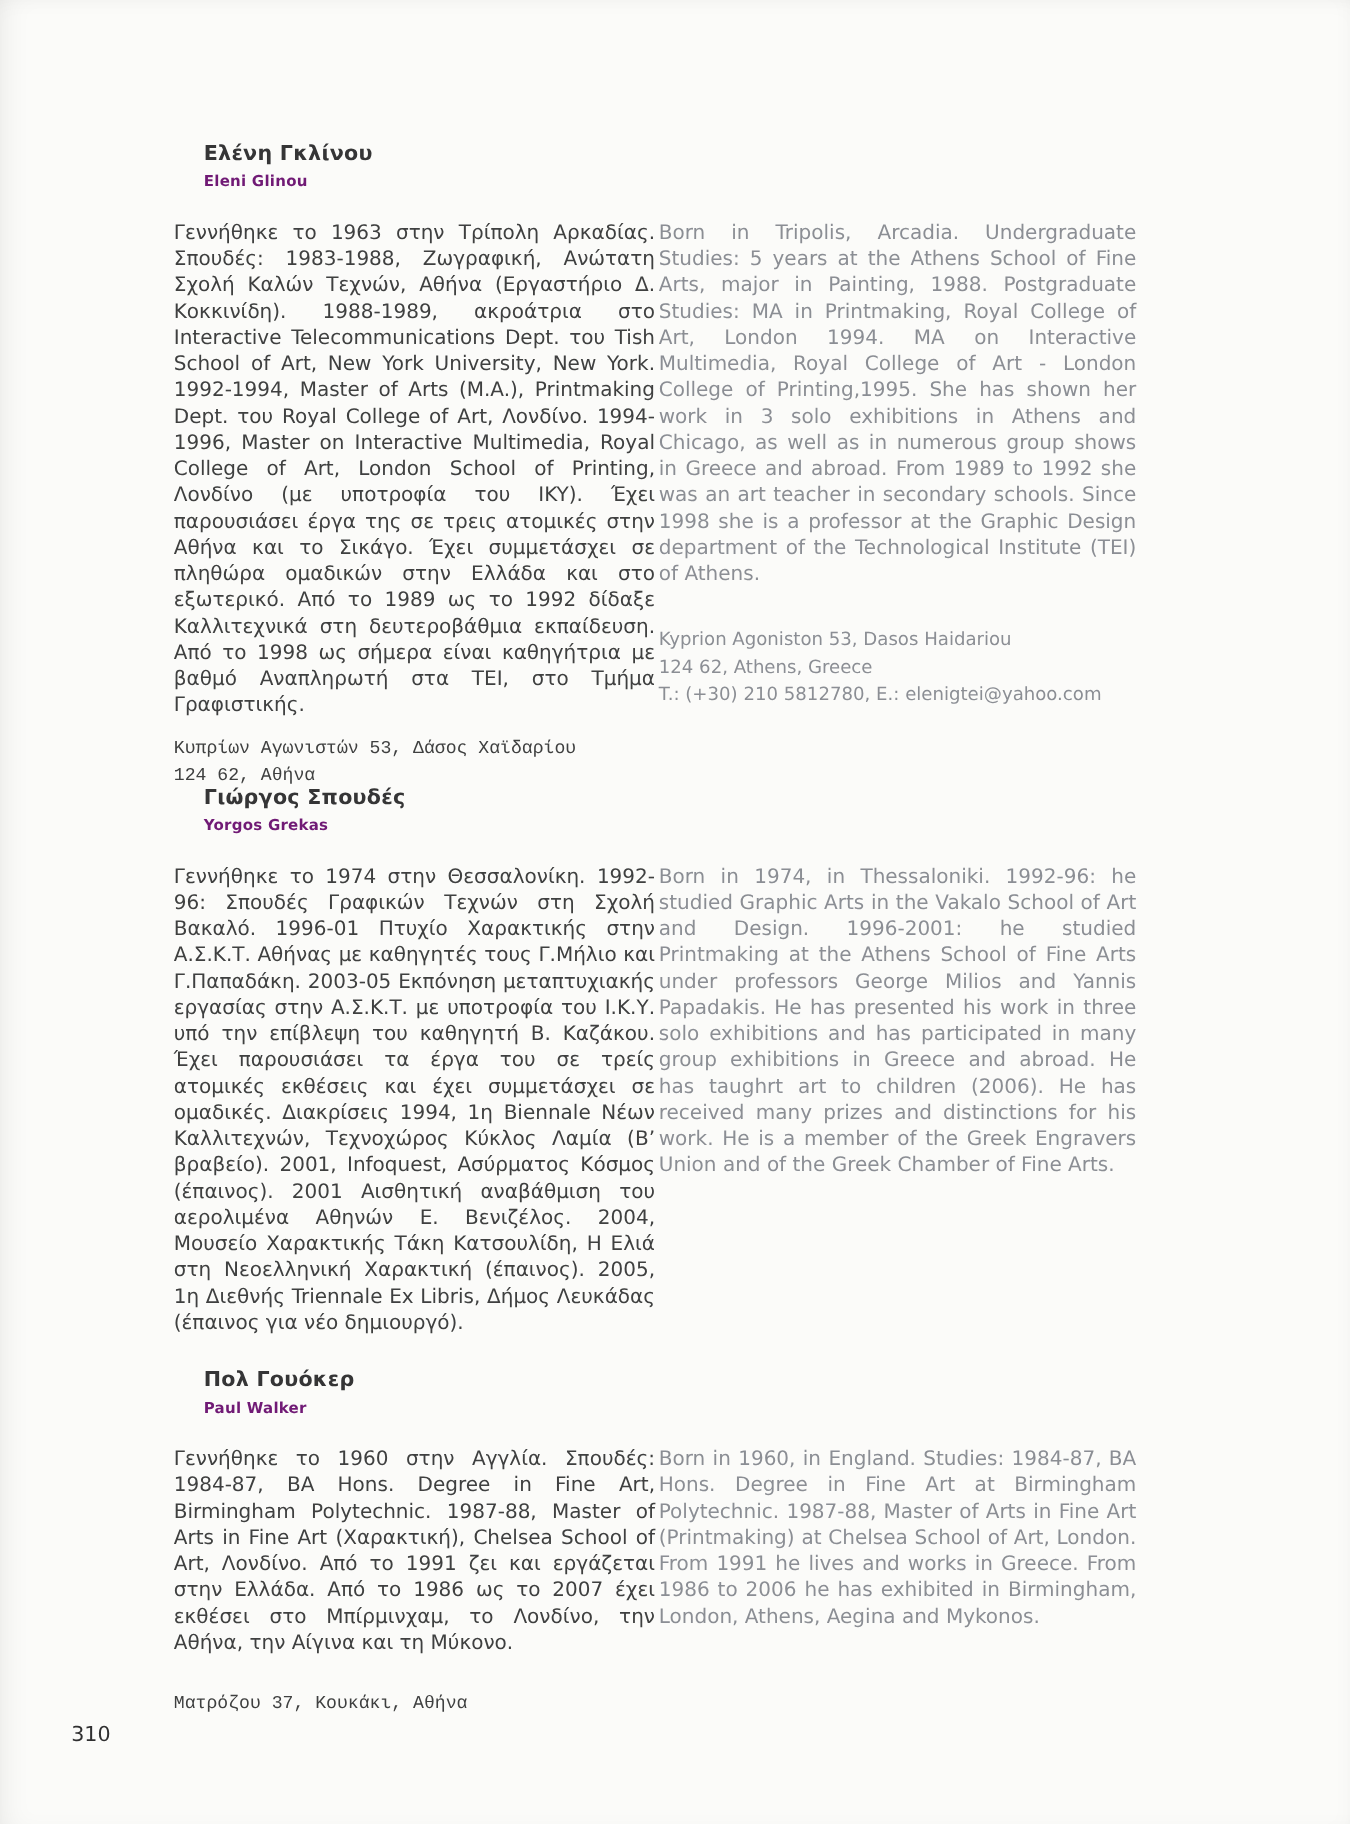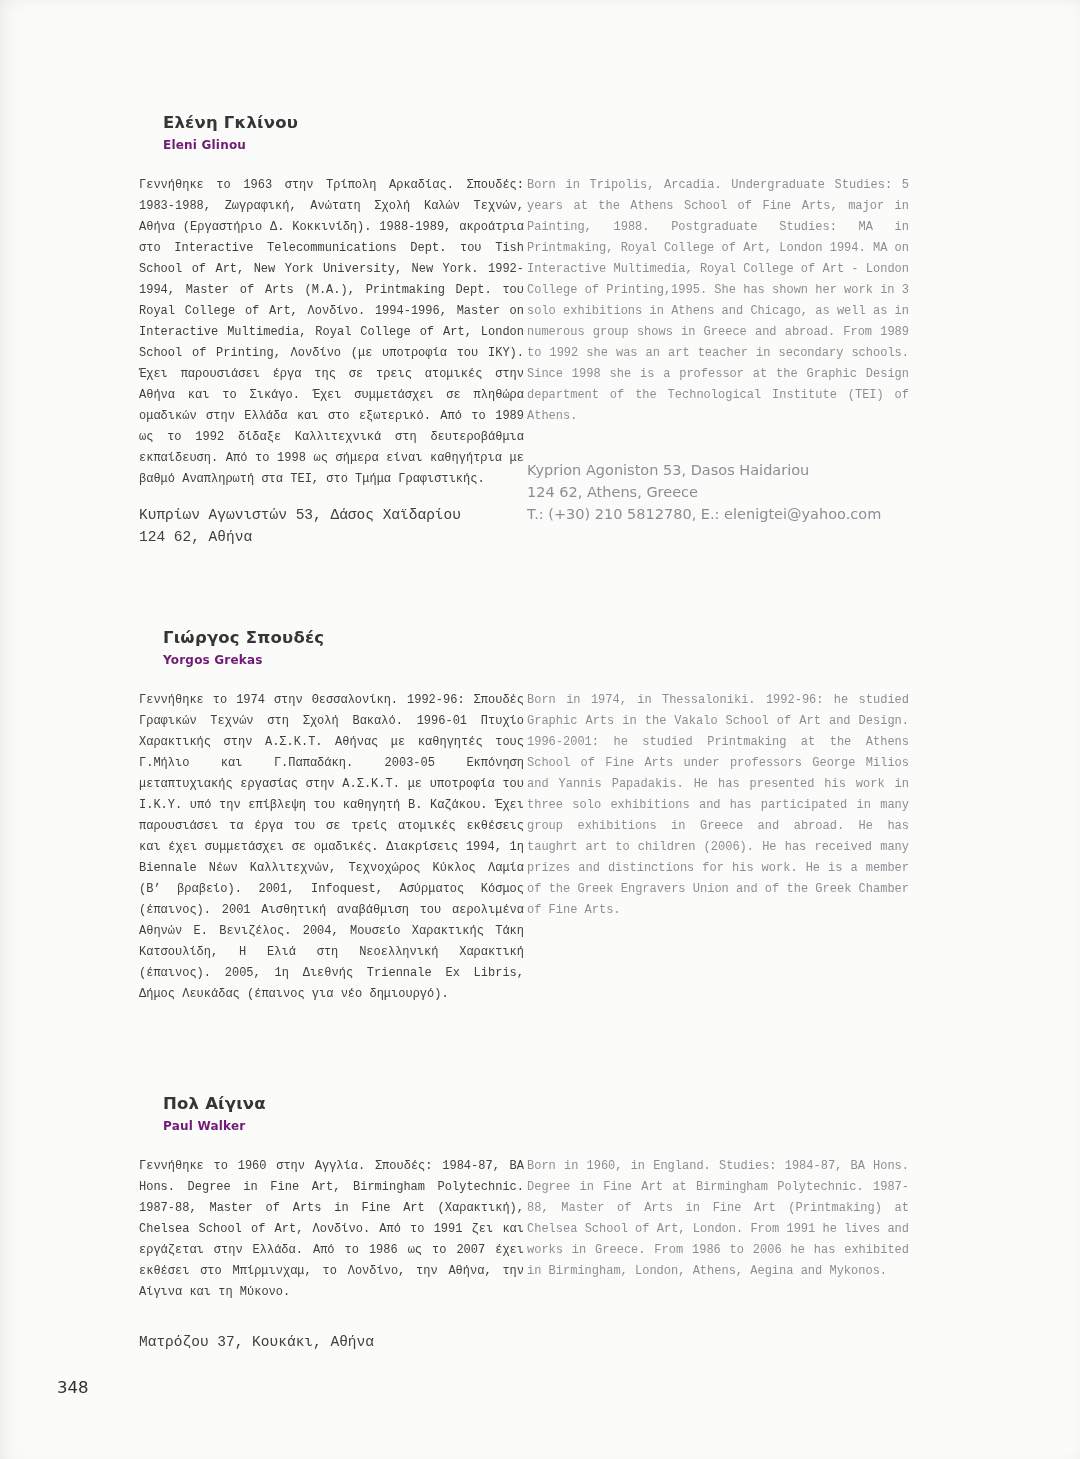--- a/index.html
+++ b/index.html
@@ -20,23 +20,22 @@
     line-height: 22px; letter-spacing: 0.2px;
   }
   .name-en {
     font-size: 12px; font-weight: bold; color: #701a75;
     line-height: 22px; letter-spacing: 0.2px;
   }
   .col { position: absolute; top: 63px; }
   .col-el { left: 139px; width: 385px; }
   .col-en { left: 527px; width: 382px; }
   .bio {
-    font-size: 12px; line-height: 21px; text-align: justify;
+    font-size: 16px; line-height: 21px; text-align: justify;
     margin: 0;
-    font-family: Liberation Mono, monospace;
   }
   .bio-el { color: #3f4040; }
   .bio-en { color: #8b8e94; }
   .addr {
     font-size: 14.5px; line-height: 22px; white-space: pre-line;
     margin: 0;
   }
   .addr-el { color: #3f4040; margin-top: 14px; font-family: Liberation Mono, monospace; }
   .contact-en { color: #8b8e94; }
   .gap-sm { margin-top: 18px; }
@@ -77,25 +76,25 @@
   <div class="col col-el">
     <p class="bio bio-el">Γεννήθηκε το 1974 στην Θεσσαλονίκη. 1992-96: Σπουδές Γραφικών Τεχνών στη Σχολή Βακαλό. 1996-01 Πτυχίο Χαρακτικής στην Α.Σ.Κ.Τ. Αθήνας με καθηγητές τους Γ.Μήλιο και Γ.Παπαδάκη. 2003-05 Εκπόνηση μεταπτυχιακής εργασίας στην Α.Σ.Κ.Τ. με υποτροφία του Ι.Κ.Υ. υπό την επίβλεψη του καθηγητή Β. Καζάκου. Έχει παρουσιάσει τα έργα του σε τρείς ατομικές εκθέσεις και έχει συμμετάσχει σε ομαδικές. Διακρίσεις 1994, 1η Biennale Νέων Καλλιτεχνών, Τεχνοχώρος Κύκλος Λαμία (Β’ βραβείο). 2001, Infoquest, Ασύρματος Κόσμος (έπαινος). 2001 Αισθητική αναβάθμιση του αερολιμένα Αθηνών Ε. Βενιζέλος. 2004, Μουσείο Χαρακτικής Τάκη Κατσουλίδη, Η Ελιά στη Νεοελληνική Χαρακτική (έπαινος). 2005, 1η Διεθνής Triennale Ex Libris, Δήμος Λευκάδας (έπαινος για νέο δημιουργό).</p>
   </div>
   <div class="col col-en">
     <p class="bio bio-en">Born in 1974, in Thessaloniki. 1992-96: he studied Graphic Arts in the Vakalo School of Art and Design. 1996-2001: he studied Printmaking at the Athens School of Fine Arts under professors George Milios and Yannis Papadakis. He has presented his work in three solo exhibitions and has participated in many group exhibitions in Greece and abroad. He has taughrt art to children (2006). He has received many prizes and distinctions for his work. He is a member of the Greek Engravers Union and of the Greek Chamber of Fine Arts.</p>
   </div>
 </section>
 
 <section class="entry" style="top:1093px;">
   <div class="heading">
-    <div class="name-el">Πολ Αίγινα</div>
+    <div class="name-el">Πολ Γουόκερ</div>
     <div class="name-en">Paul Walker</div>
   </div>
   <div class="col col-el">
     <p class="bio bio-el">Γεννήθηκε το 1960 στην Αγγλία. Σπουδές: 1984-87, BA Hons. Degree in Fine Art, Birmingham Polytechnic. 1987-88, Master of Arts in Fine Art (Χαρακτική), Chelsea School of Art, Λονδίνο. Από το 1991 ζει και εργάζεται στην Ελλάδα. Από το 1986 ως το 2007 έχει εκθέσει στο Μπίρμινχαμ, το Λονδίνο, την Αθήνα, την Αίγινα και τη Μύκονο.</p>
     <p class="addr addr-el gap-md">Ματρόζου 37, Κουκάκι, Αθήνα</p>
   </div>
   <div class="col col-en">
     <p class="bio bio-en">Born in 1960, in England. Studies: 1984-87, BA Hons. Degree in Fine Art at Birmingham Polytechnic. 1987-88, Master of Arts in Fine Art (Printmaking) at Chelsea School of Art, London. From 1991 he lives and works in Greece. From 1986 to 2006 he has exhibited in Birmingham, London, Athens, Aegina and Mykonos.</p>
   </div>
 </section>
 
-<div class="page-number">348</div>
+<div class="page-number">310</div>
 
 </body></html>

